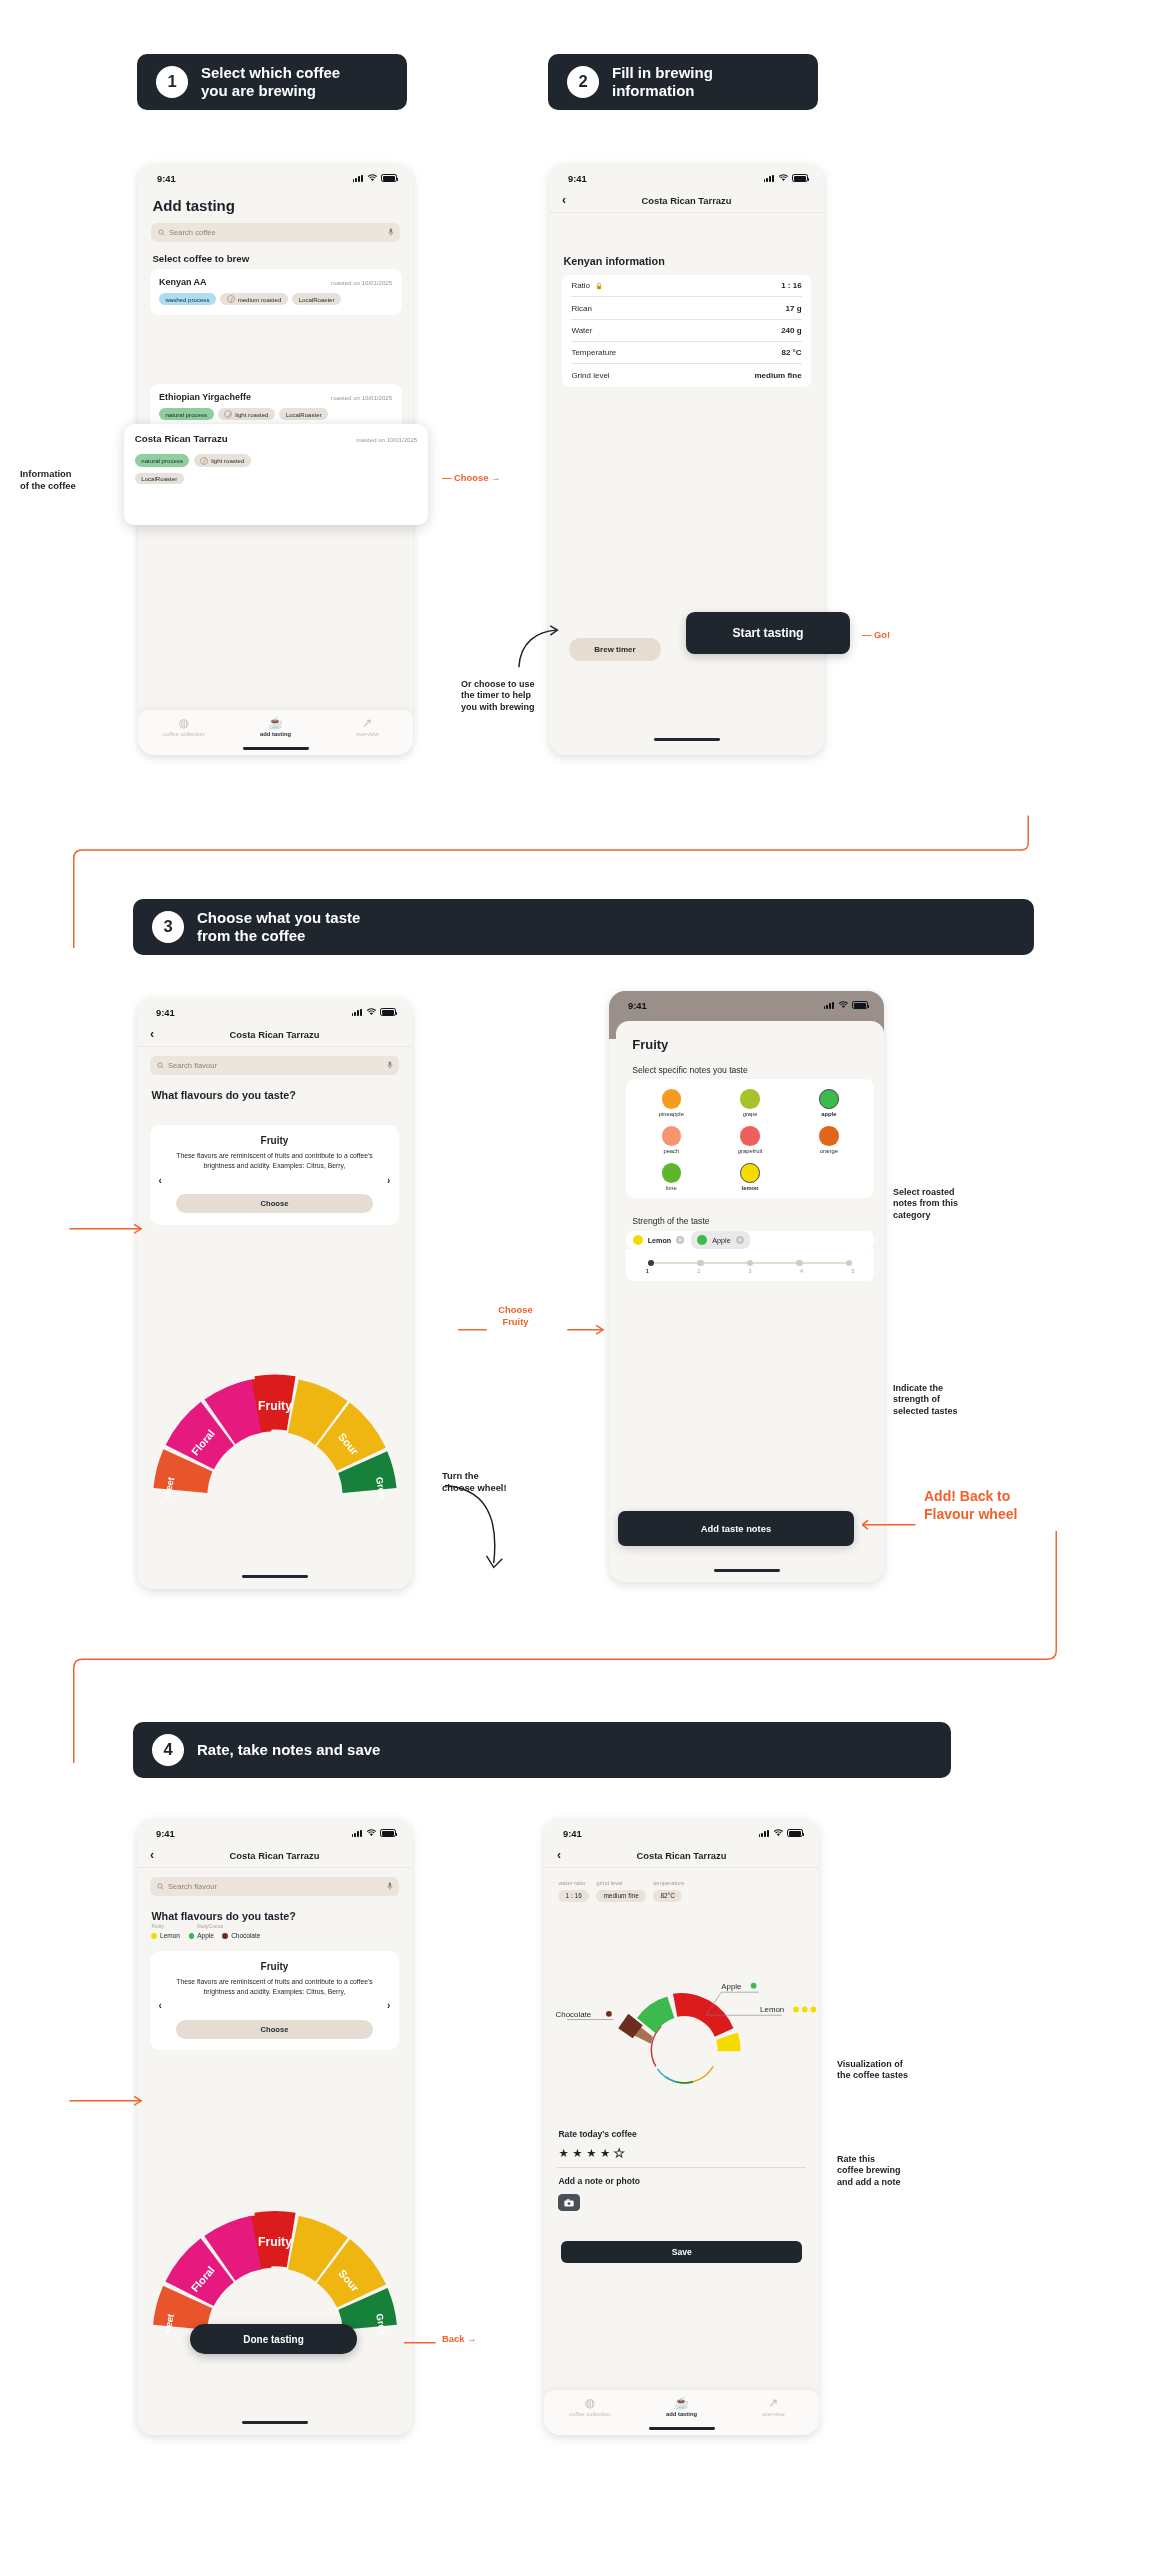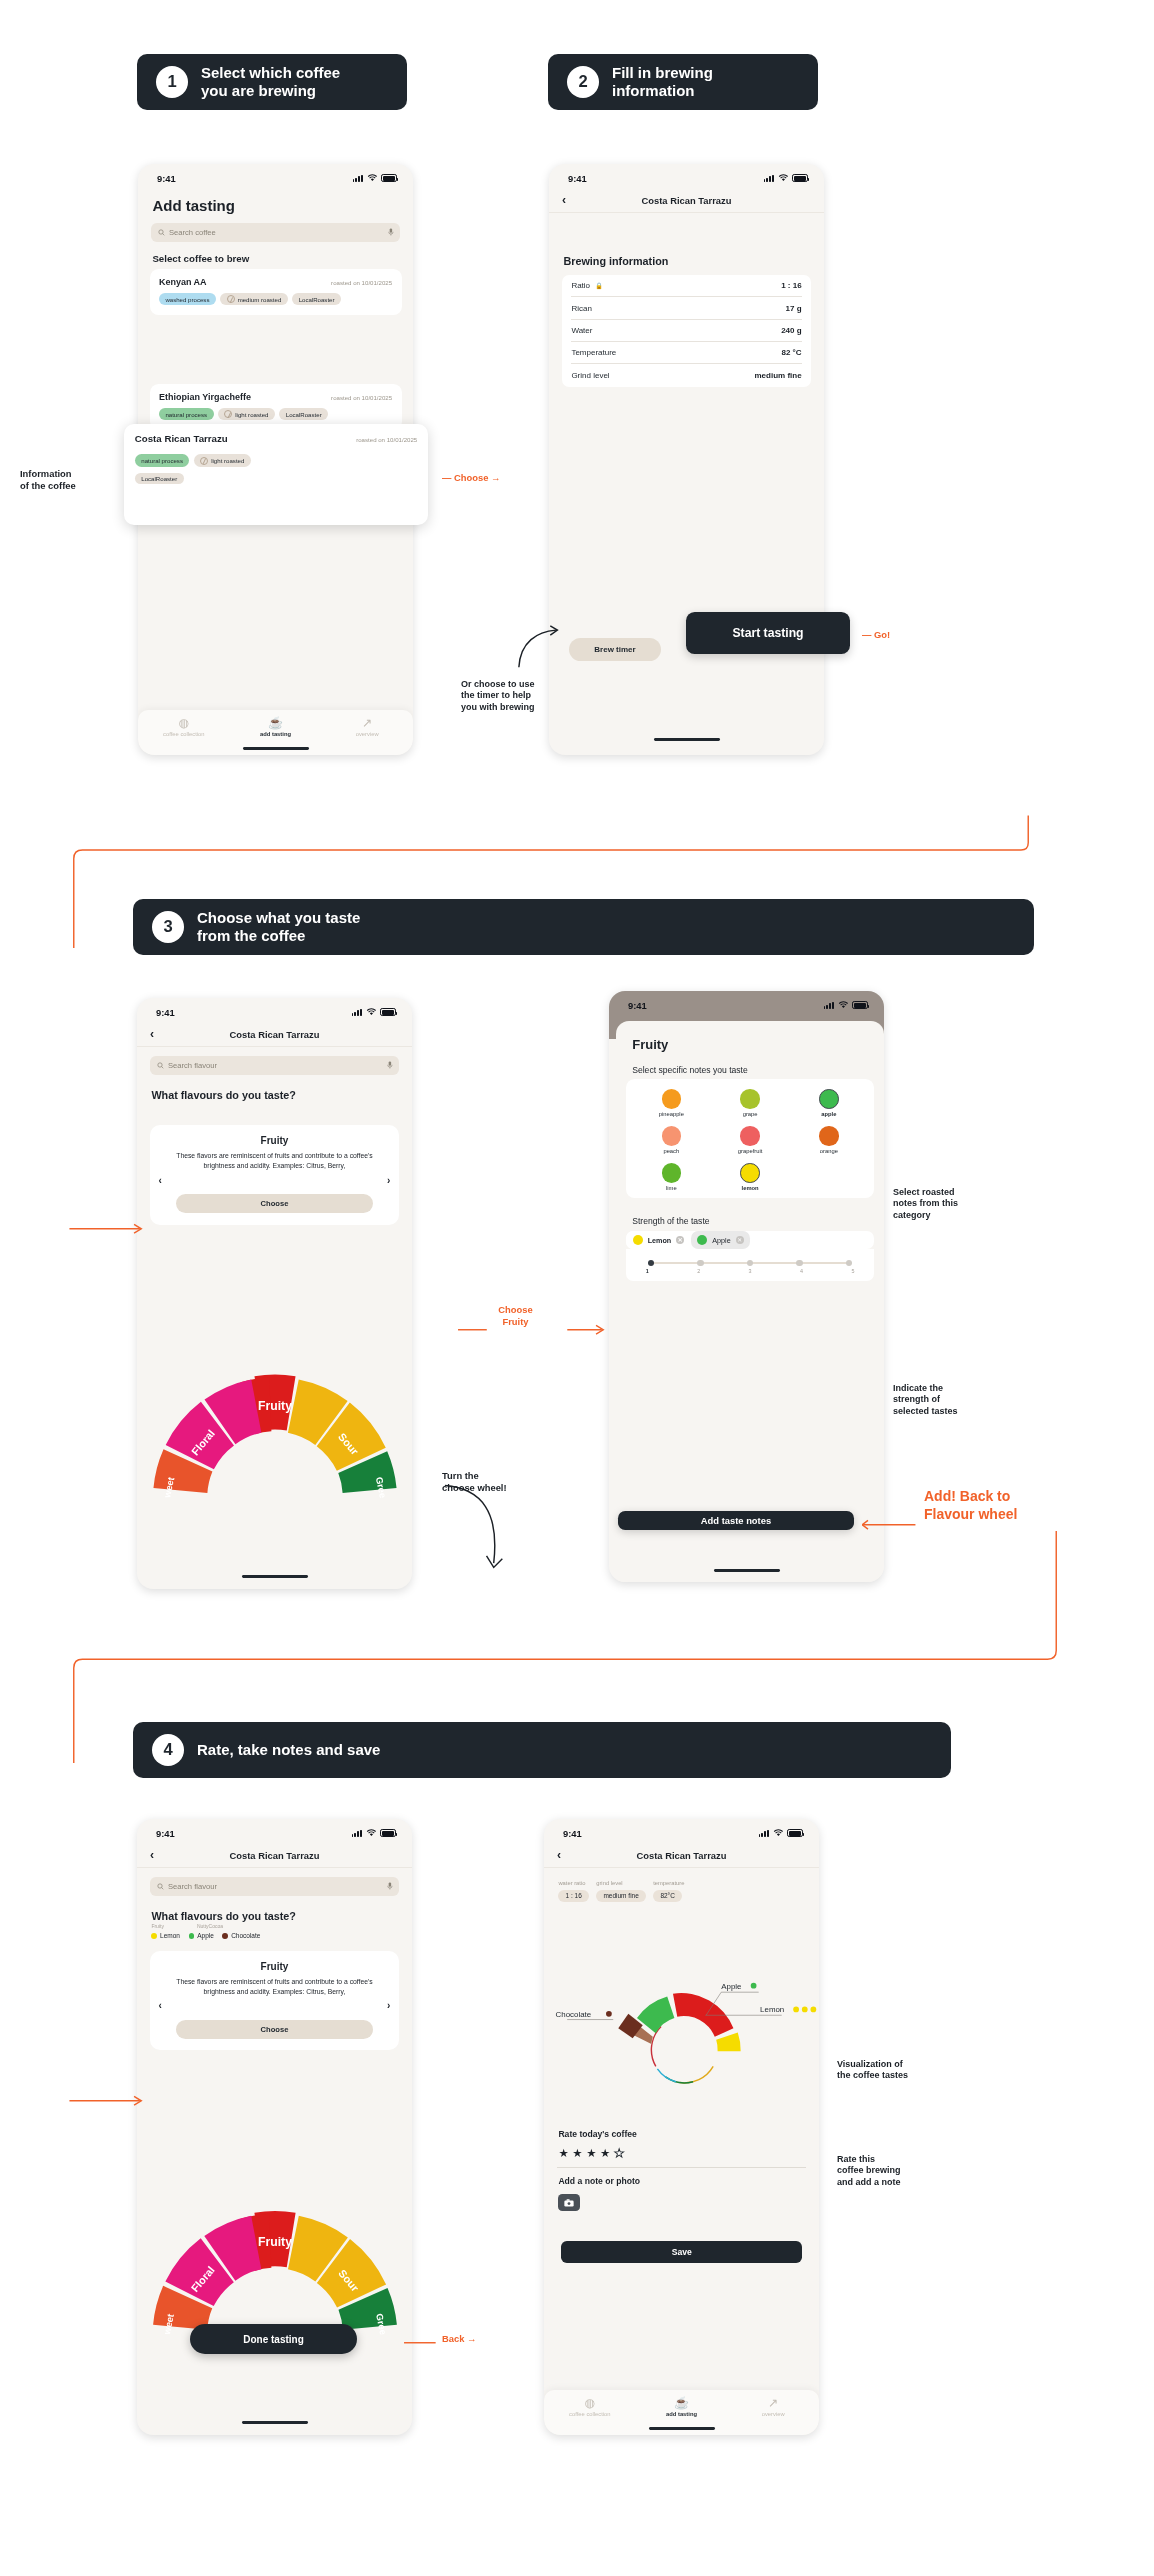--- a/index.html
+++ b/index.html
@@ -315,21 +315,21 @@
         </svg>
       <span class="batt"></span>
     </span>
   </div>
   <div class="navbar">
     <span class="back">‹</span>
     <span>Costa Rican Tarrazu</span>
   </div>
 
   <div style="height:33px"></div>
-  <div class="sect-h" style="font-size:10.8px">Brewing information</div>
+  <div class="sect-h" style="font-size:10.8px">Kenyan information</div>
 
   <div class="brew-card">
     <div class="brow">
       <span class="lbl">
           <span>Ratio</span>
           <span class="lock">🔒</span>
         </span>
       <span class="val">1 : 16</span>
     </div>
     <div class="brow">
@@ -529,21 +529,21 @@
           <span style="flex:1"></span>
         <span>4</span>
           <span style="flex:1"></span>
         <span>5</span>
       </div>
     </div>
   </div>
   <div class="home-ind" style="bottom:10px;"></div>
 </div>
 
-<div class="pill-btn btn-dark" style="position:absolute; left:618px; top:1511px; width:236px; height:19px; font-size:9.4px; border-radius:7.2px; box-shadow:0 2.2px 8.6px rgba(0,0,0,.18);">Add taste notes</div>
+<div class="pill-btn btn-dark" style="position:absolute; left:618px; top:1511px; width:236px; height:35px; font-size:9.4px; border-radius:7.2px; box-shadow:0 2.2px 8.6px rgba(0,0,0,.18);">Add taste notes</div>
 
 <div class="anno black" style="left:893px; top:1187px; width:166px; font-size:9px;">Select roasted
 notes from this
 category</div>
 <div class="anno black" style="left:893px; top:1383px; width:166px; font-size:9px;">Indicate the
 strength of
 selected tastes</div>
 <div class="anno orange" style="left:924px; top:1488px; width:166px; font-size:14px;">Add! Back to
 Flavour wheel</div>
 <svg class="abs" style="left:862px; top:1519px;" width="58" height="11.5" viewBox="0 0 80 16">

